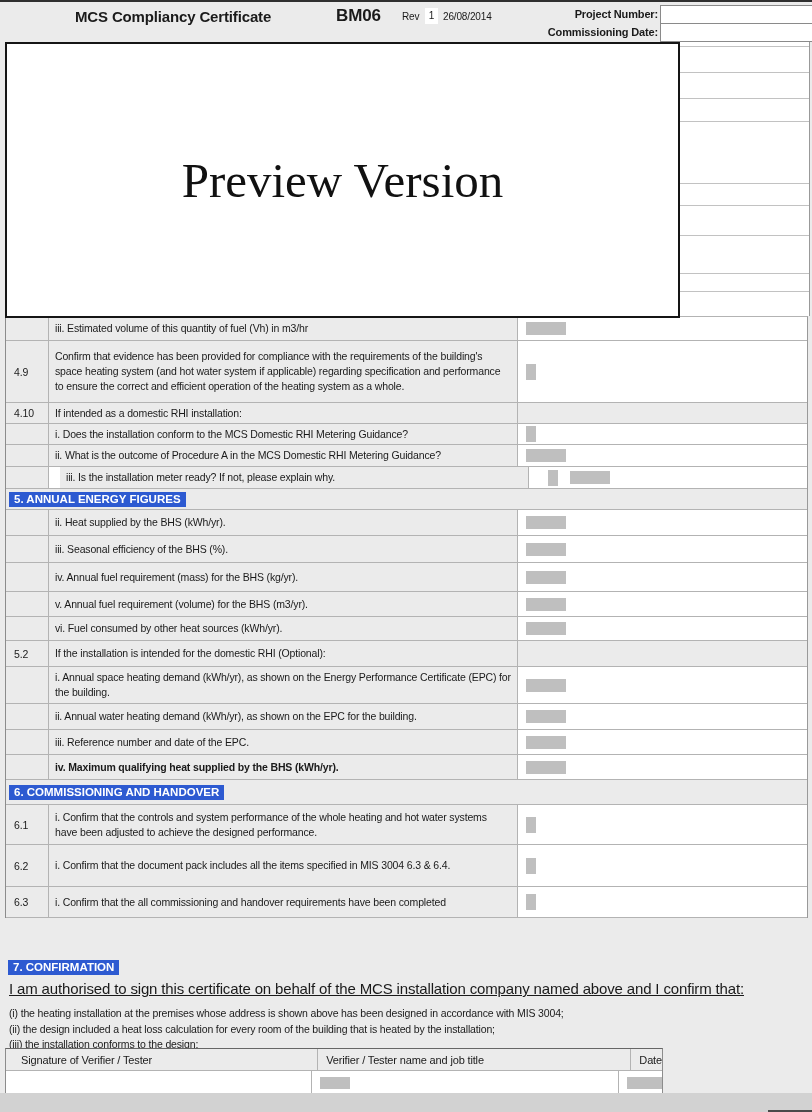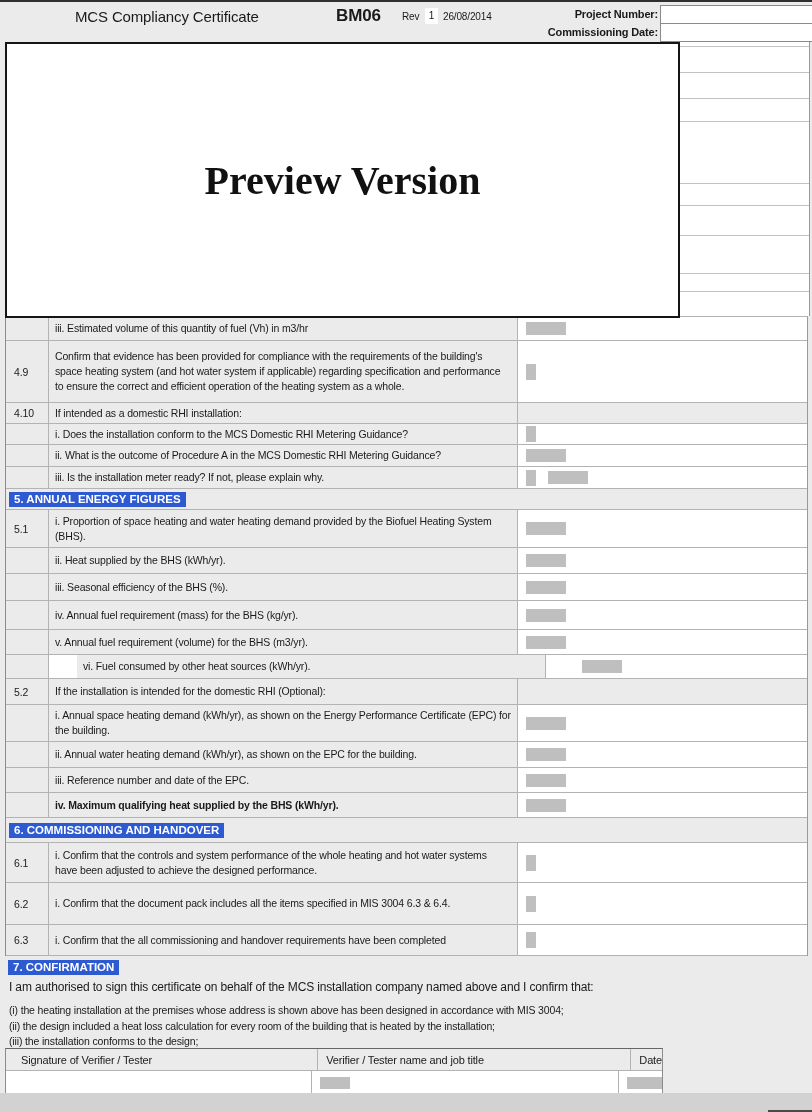--- a/index.html
+++ b/index.html
@@ -1,42 +1,42 @@
 <!DOCTYPE html>
 <html><head>
 <meta charset="utf-8">
 <style>
   html,body{margin:0;padding:0;}
   body{font-family:"Liberation Sans","DejaVu Sans",sans-serif;background:#fff;}
   .page{position:relative;width:812px;height:1112px;background:#ebebeb;overflow:hidden;
         border-top:2px solid #2f2f2f;box-sizing:border-box;letter-spacing:-0.15px;color:#1a1a1a;}
   
   .topbar{position:absolute;left:0;top:0;width:812px;height:40px;background:#ebebeb;}
-  .doc-title{position:absolute;left:75px;top:6px;font-size:15px;font-weight:normal;}
+  .doc-title{position:absolute;left:75px;top:6px;font-size:15px;font-weight:bold;}
   .doc-code{position:absolute;left:336px;top:4px;font-size:17px;font-weight:bold;}
   .rev-label{position:absolute;left:402px;top:9px;font-size:10px;}
   .rev-cell{position:absolute;left:425px;top:6px;width:13px;height:16px;background:#fff;
             font-size:10px;text-align:center;line-height:16px;}
   .rev-date{position:absolute;left:443px;top:9px;font-size:10px;}
   .meta-label{position:absolute;width:200px;text-align:right;font-size:11px;font-weight:bold;}
   .meta-label.pn{left:458px;top:6px;}
   .meta-label.cd{left:458px;top:24px;}
   .meta-input{position:absolute;left:660px;width:148px;height:17px;background:#fff;
               border:1px solid #8a8a8a;font-size:10px;line-height:17px;padding:0 3px;}
   .meta-input.pn{top:3px;}
   .meta-input.cd{top:21px;}
   
   .hidden-rows{position:absolute;left:5px;top:40px;width:803px;height:274px;background:#fff;
                border-left:1px solid #999;border-right:1px solid #999;}
   .hline{position:absolute;left:0;width:100%;height:1px;background:#c2c2c2;}
   
   .watermark{position:absolute;left:5px;top:40px;width:671px;height:272px;background:#fff;
              border:2px solid #151515;z-index:5;display:flex;align-items:center;justify-content:center;}
-  .watermark span{font-family:"Liberation Serif","DejaVu Serif",serif;font-weight:bold;
-                  font-size:40px;color:#111;letter-spacing:0;}
+  .watermark span{font-family:"Liberation Serif","DejaVu Serif",serif;font-weight:normal;
+                  font-size:49px;color:#111;letter-spacing:0;}
   
   .ftable{position:absolute;left:5px;top:314px;width:803px;background:#fff;
           border-left:1px solid #8c8c8c;border-right:1px solid #999;border-top:1px solid #b3b3b3;box-sizing:border-box;}
   .frow{display:flex;border-bottom:1px solid #b3b3b3;box-sizing:border-box;}
   .cell{box-sizing:border-box;}
   .cell.num{width:43px;background:#ebebeb;border-right:1px solid #b3b3b3;
             display:flex;align-items:center;padding-left:8px;font-size:10.5px;}
   .cell.q{width:469px;background:#ebebeb;border-right:1px solid #b3b3b3;
           display:flex;align-items:center;padding:2px 6px;font-size:10.5px;line-height:15px;}
   .cell.v{flex:1;background:#fff;display:flex;align-items:center;}
@@ -44,21 +44,21 @@
   .ph{display:inline-block;background:#bfbfbf;}
   .ph.check{width:10px;height:16px;margin-left:8px;}
   .ph.box{width:40px;height:13px;margin-left:8px;}
   .ph.box.after{margin-left:12px;}
   .srow{display:flex;align-items:center;background:#ebebeb;border-bottom:1px solid #b3b3b3;}
   .sbadge{margin-left:3px;padding:1px 5px 2px 5px;background:#2d5ad1;color:#fff;
           font-size:11.5px;font-weight:bold;letter-spacing:0;}
   
   .confirm{position:absolute;left:5px;top:955px;width:803px;}
   .confirm .srow{border-bottom:none;background:transparent;height:20px;}
-  .cintro{font-size:12px;margin:3px 0 9px 4px;}
+  .cintro{font-size:15px;margin:3px 0 9px 4px;text-decoration:underline;}
   .citem{font-size:10.5px;line-height:15.5px;margin-left:4px;}
   
   .sigtable{position:absolute;left:5px;top:1046px;width:658px;border:1px solid #8c8c8c;
             border-top:1px solid #666;box-sizing:border-box;background:#fff;}
   .sigrow{display:flex;}
   .sigrow.head{background:#ebebeb;border-bottom:1px solid #b3b3b3;height:21px;}
   .sigrow.val{background:#fff;height:23px;}
   .sigcell{box-sizing:border-box;display:flex;align-items:center;font-size:11px;}
   .sigcell.c1{width:316px;border-right:1px solid #b3b3b3;padding-left:15px;}
   .sigcell.c2{width:317px;border-right:1px solid #b3b3b3;padding-left:8px;}
@@ -140,42 +140,33 @@
       </div>
       <div class="frow" style="height: 22px;">
         <div class="cell num"></div>
         <div class="cell q">
           <span>ii. What is the outcome of Procedure A in the MCS Domestic RHI Metering Guidance?</span>
         </div>
         <div class="cell v">
           <span class="ph box"></span>
         </div>
       </div>
-      <div class="frow" style="height: 22px;">
+      <div class="frow" style="height: 22px; gap: 11px;">
         <div class="cell num"></div>
         <div class="cell q">
           <span>iii. Is the installation meter ready? If not, please explain why.</span>
         </div>
         <div class="cell v">
           <span class="ph check"></span>
           <span class="ph box after"></span>
         </div>
       </div>
       <div class="srow" style="height: 20px;">
         <span class="sbadge">5.  ANNUAL  ENERGY FIGURES</span>
       </div>
-      <div class="frow" style="height: 38px;">
-        <div class="cell num">5.1</div>
-        <div class="cell q">
-          <span>i. Proportion of space heating and water heating demand provided by the Biofuel Heating System (BHS).</span>
-        </div>
-        <div class="cell v">
-          <span class="ph box"></span>
-        </div>
-      </div>
       <div class="frow" style="height: 26px;">
         <div class="cell num"></div>
         <div class="cell q">
           <span>ii. Heat supplied by the BHS (kWh/yr).</span>
         </div>
         <div class="cell v">
           <span class="ph box"></span>
         </div>
       </div>
       <div class="frow" style="height: 27px;">
@@ -198,21 +189,21 @@
       </div>
       <div class="frow" style="height: 25px;">
         <div class="cell num"></div>
         <div class="cell q">
           <span>v. Annual fuel requirement (volume) for the BHS (m3/yr).</span>
         </div>
         <div class="cell v">
           <span class="ph box"></span>
         </div>
       </div>
-      <div class="frow" style="height: 24px; gap: 28px;">
+      <div class="frow" style="height: 24px;">
         <div class="cell num"></div>
         <div class="cell q">
           <span>vi. Fuel consumed by other heat sources (kWh/yr).</span>
         </div>
         <div class="cell v">
           <span class="ph box"></span>
         </div>
       </div>
       <div class="frow" style="height: 26px;">
         <div class="cell num">5.2</div>

